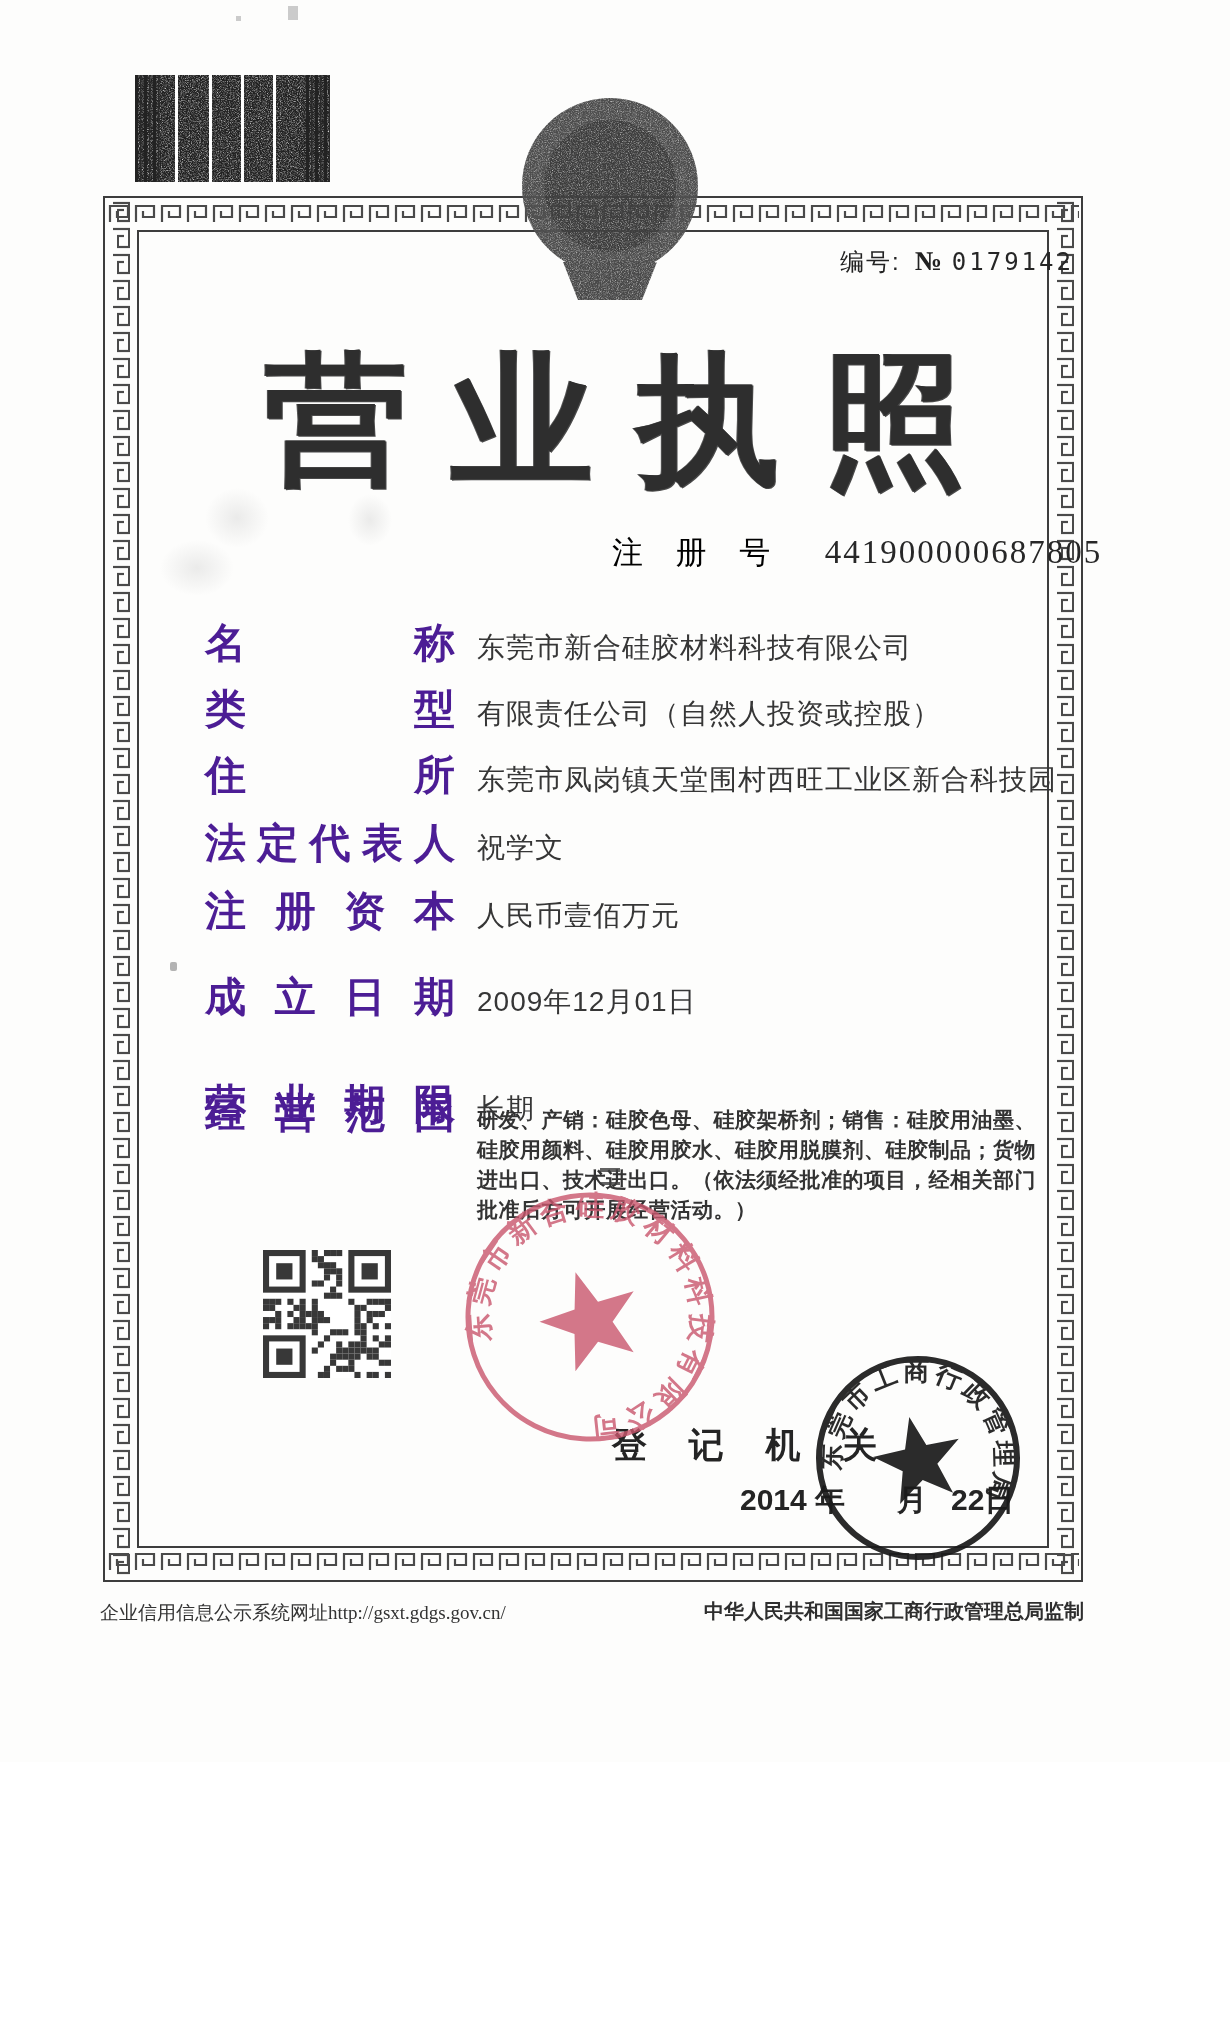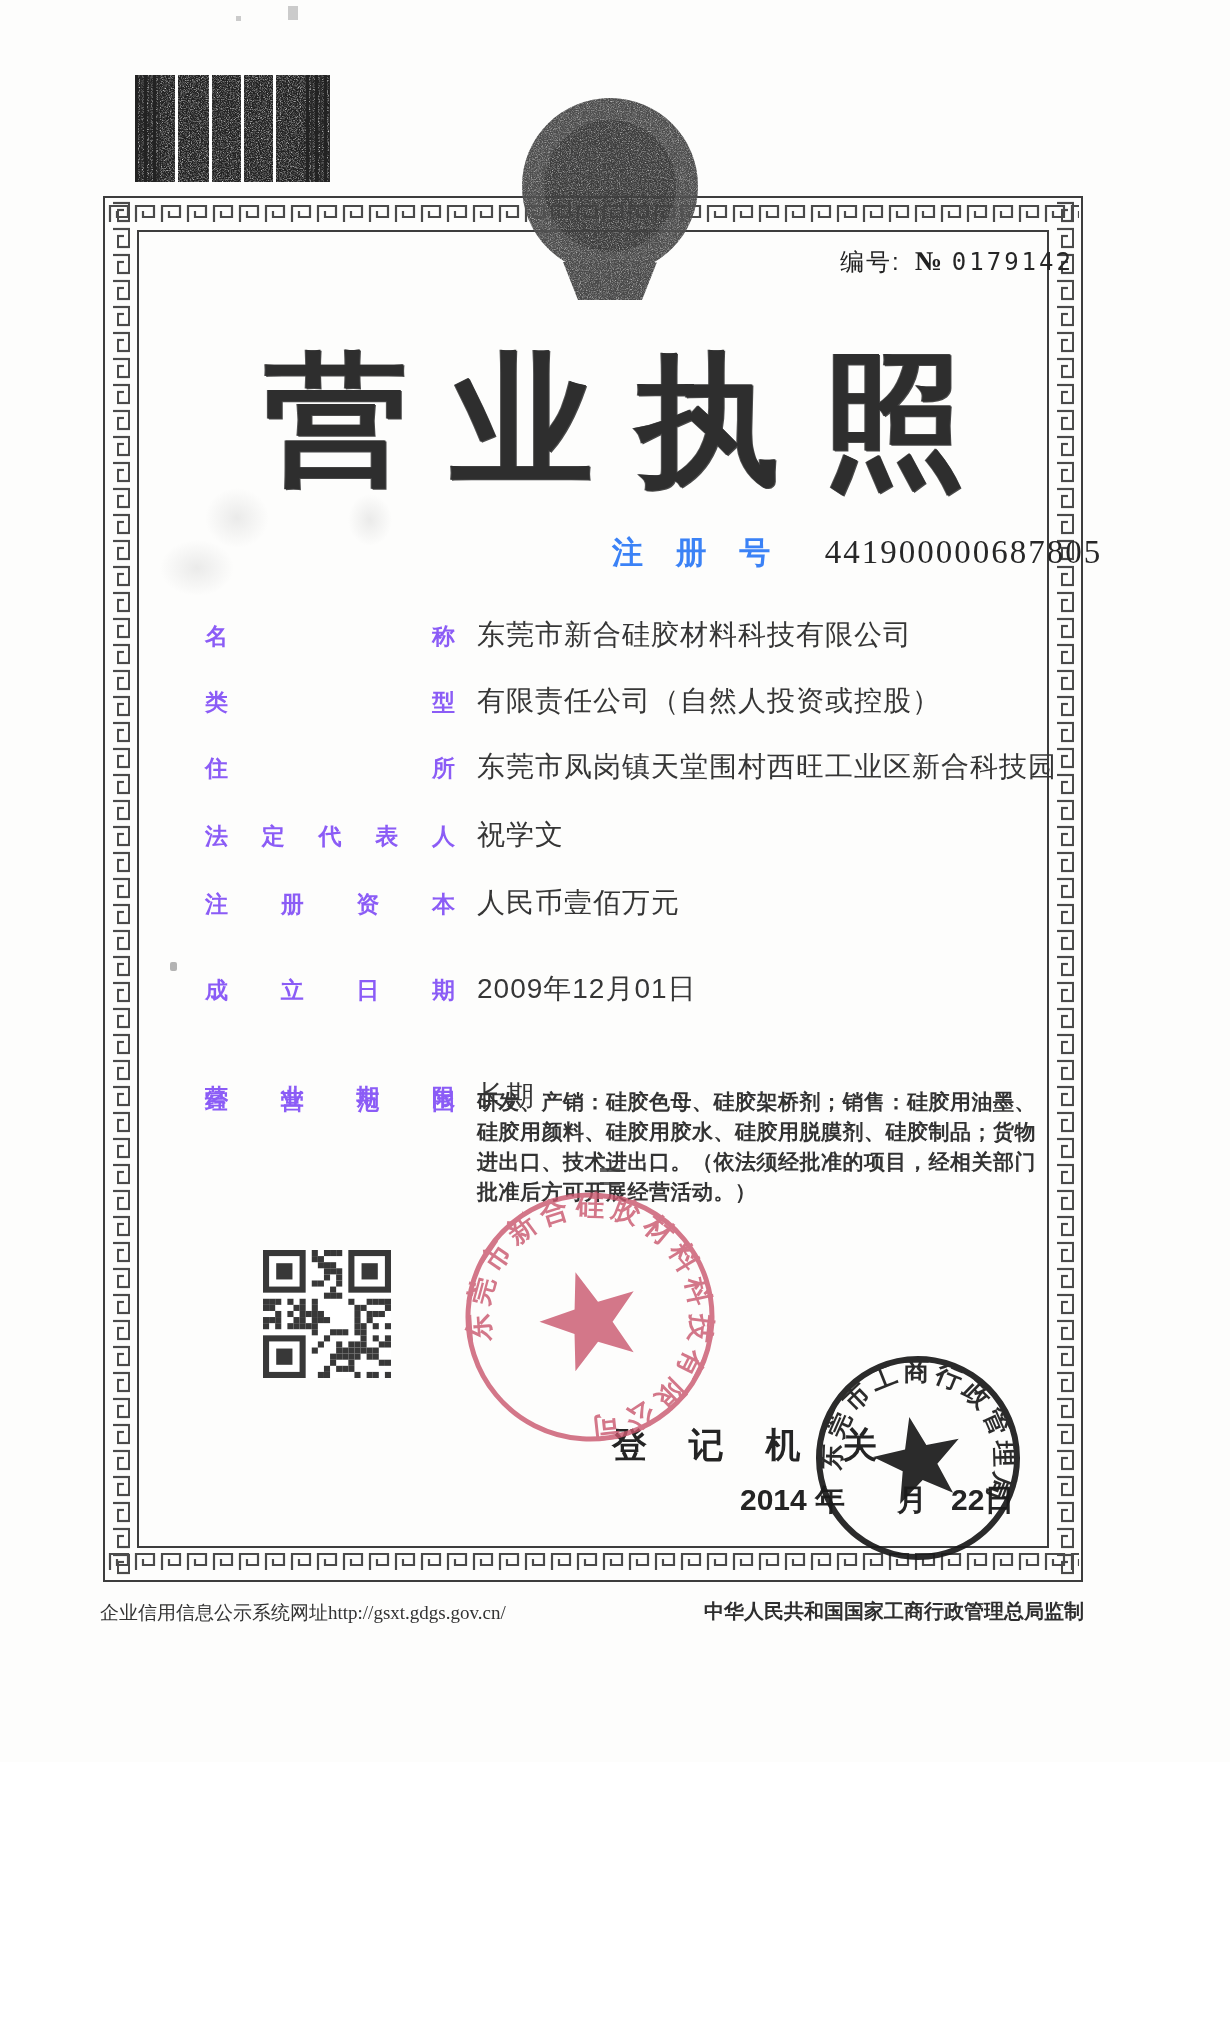--- a/index.html
+++ b/index.html
@@ -13,25 +13,25 @@
   
   .serial{left:840px;top:246px;font-size:24px;color:#222;letter-spacing:2px;white-space:nowrap;}
   .serial .nosign{font-family:"Liberation Serif","DejaVu Serif",serif;font-weight:bold;font-size:27px;margin:0 8px 0 14px;}
   .serial .num{font-family:"DejaVu Sans Mono",monospace;font-size:24px;letter-spacing:3px;color:#262626;}
   
   .title{left:0;right:0;top:326px;text-align:center;font-size:142px;font-weight:900;
          letter-spacing:44px;text-indent:44px;color:#2e2e2e;
          text-shadow:1px 1px 0 #4a4a4a, -1px 0 0 #555;}
   
   .regno{left:612px;top:532px;white-space:nowrap;}
-  .regno .lab{font-size:31px;letter-spacing:12px;color:#3b82f6;font-weight:bold;}
+  .regno .lab{font-size:31px;letter-spacing:12px;color:#000000;}
   .regno .val{font-family:"Liberation Serif","DejaVu Serif",serif;font-size:33px;letter-spacing:2px;color:#272727;margin-left:38px;}
   
   .row{position:absolute;left:205px;width:850px;display:flex;align-items:baseline;}
-  .row .lbl{display:inline-block;width:250px;flex:0 0 250px;font-size:23px;font-weight:600;color:#8b5cf6;
+  .row .lbl{display:inline-block;width:250px;flex:0 0 250px;font-size:41px;font-weight:600;color:#4c1d95;
             text-align:justify;text-align-last:justify;}
   .row .val{margin-left:22px;font-size:28px;color:#363636;letter-spacing:1px;white-space:nowrap;}
   .row .val.scope{white-space:normal;font-size:21px;line-height:30px;letter-spacing:0.5px;width:578px;font-weight:600;color:#333;}
   
   .registrar{left:612px;top:1422px;font-size:35px;font-weight:600;letter-spacing:16px;color:#242424;}
   .dateline{left:740px;top:1480px;font-size:30px;font-weight:600;color:#242424;white-space:nowrap;}
   .dateline .dm{margin-left:52px;}
   .dateline .dd{margin-left:24px;}
   
   .footer-left{left:100px;top:1600px;font-family:"Liberation Serif","DejaVu Serif",serif;font-size:19px;color:#333;}

